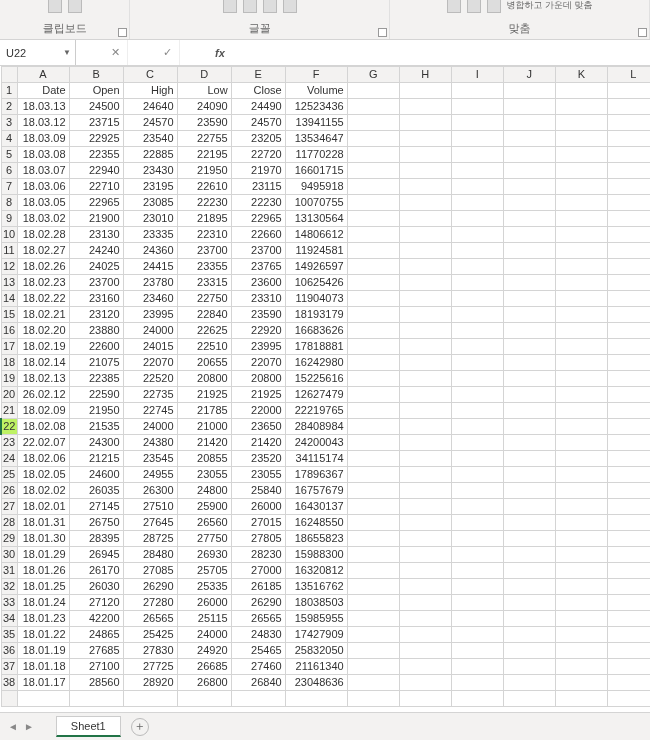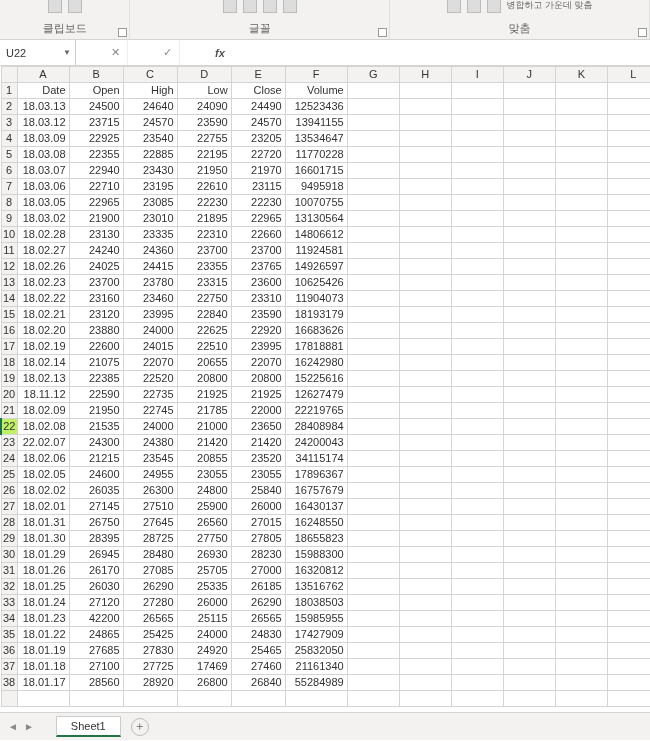--- a/index.html
+++ b/index.html
@@ -544,21 +544,21 @@
           <td class="num">15225616</td>
           <td class="num"></td>
           <td class="num"></td>
           <td class="num"></td>
           <td class="num"></td>
           <td class="num"></td>
           <td class="num"></td>
         </tr>
         <tr>
           <th class="rowhdr">20</th>
-          <td class="txt">18.11.12</td>
+          <td class="txt">26.02.12</td>
           <td class="num">22590</td>
           <td class="num">22735</td>
           <td class="num">21925</td>
           <td class="num">21925</td>
           <td class="num">12627479</td>
           <td class="num"></td>
           <td class="num"></td>
           <td class="num"></td>
           <td class="num"></td>
           <td class="num"></td>
@@ -802,38 +802,38 @@
           <td class="num"></td>
           <td class="num"></td>
           <td class="num"></td>
           <td class="num"></td>
         </tr>
         <tr>
           <th class="rowhdr">37</th>
           <td class="txt">18.01.18</td>
           <td class="num">27100</td>
           <td class="num">27725</td>
-          <td class="num">17469</td>
+          <td class="num">26685</td>
           <td class="num">27460</td>
           <td class="num">21161340</td>
           <td class="num"></td>
           <td class="num"></td>
           <td class="num"></td>
           <td class="num"></td>
           <td class="num"></td>
           <td class="num"></td>
         </tr>
         <tr>
           <th class="rowhdr">38</th>
           <td class="txt">18.01.17</td>
           <td class="num">28560</td>
           <td class="num">28920</td>
           <td class="num">26800</td>
           <td class="num">26840</td>
-          <td class="num">55284989</td>
+          <td class="num">23048636</td>
           <td class="num"></td>
           <td class="num"></td>
           <td class="num"></td>
           <td class="num"></td>
           <td class="num"></td>
           <td class="num"></td>
         </tr>
         <tr>
           <th class="rowhdr"></th>
           <td></td>

